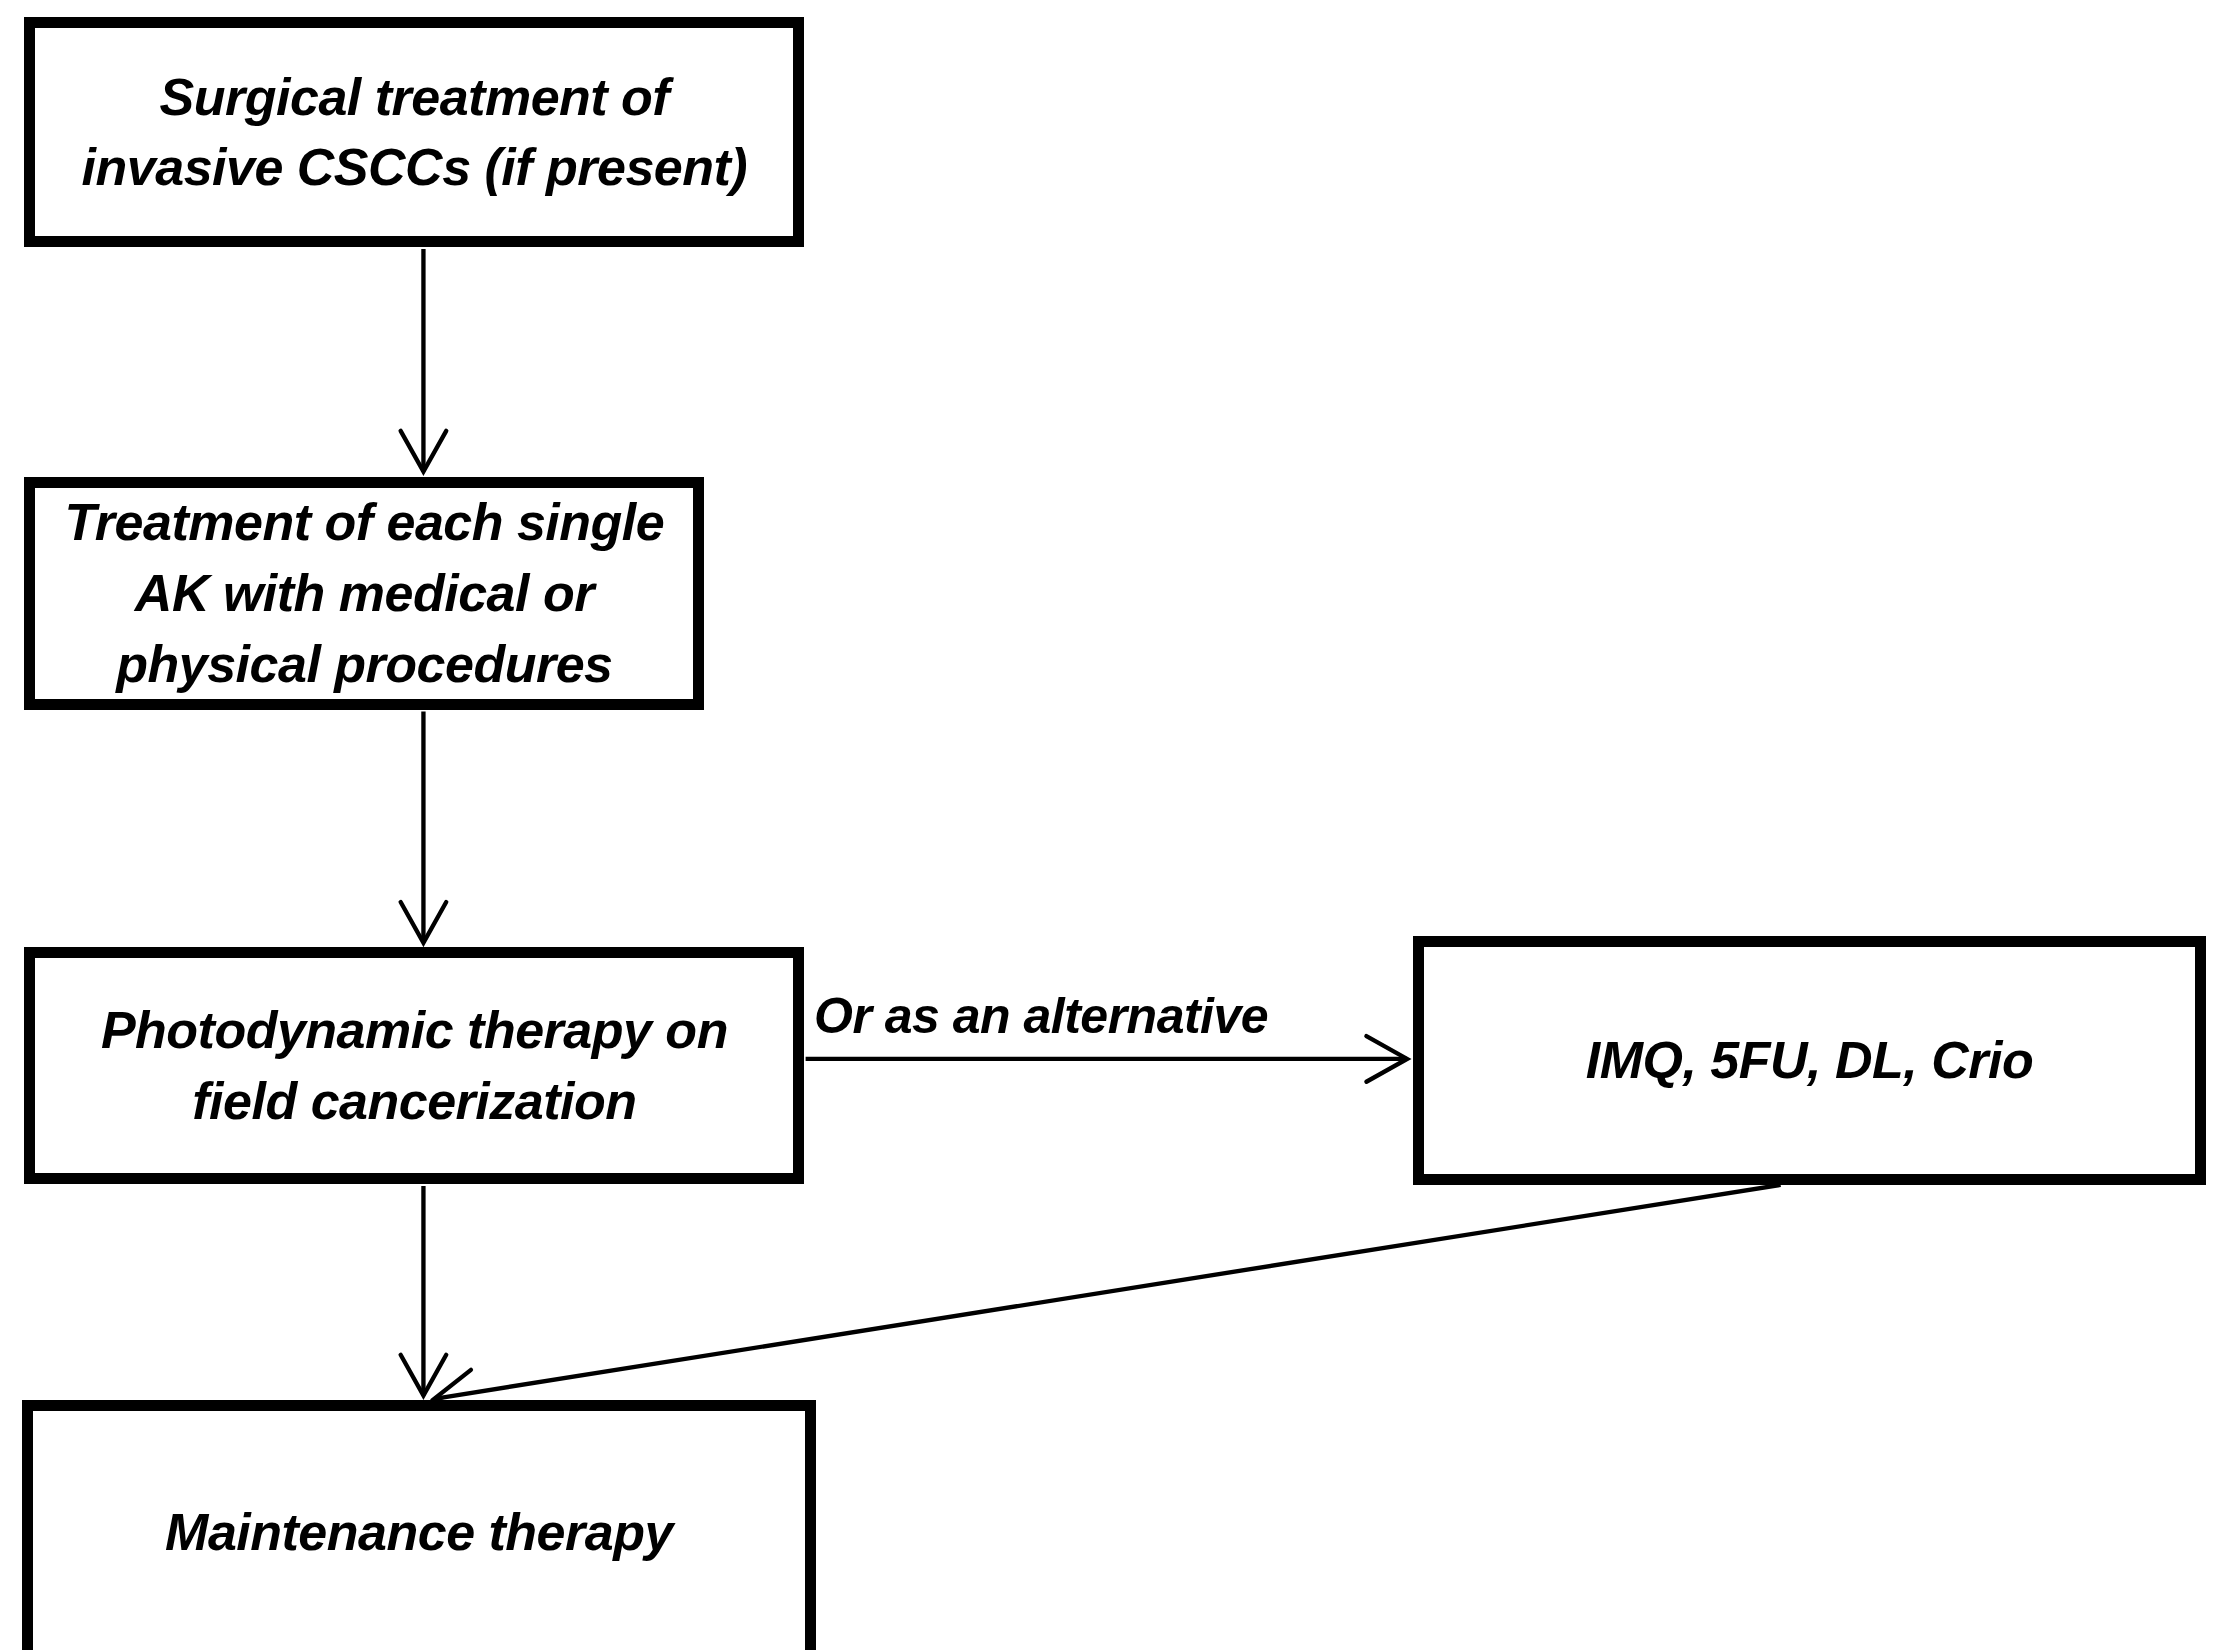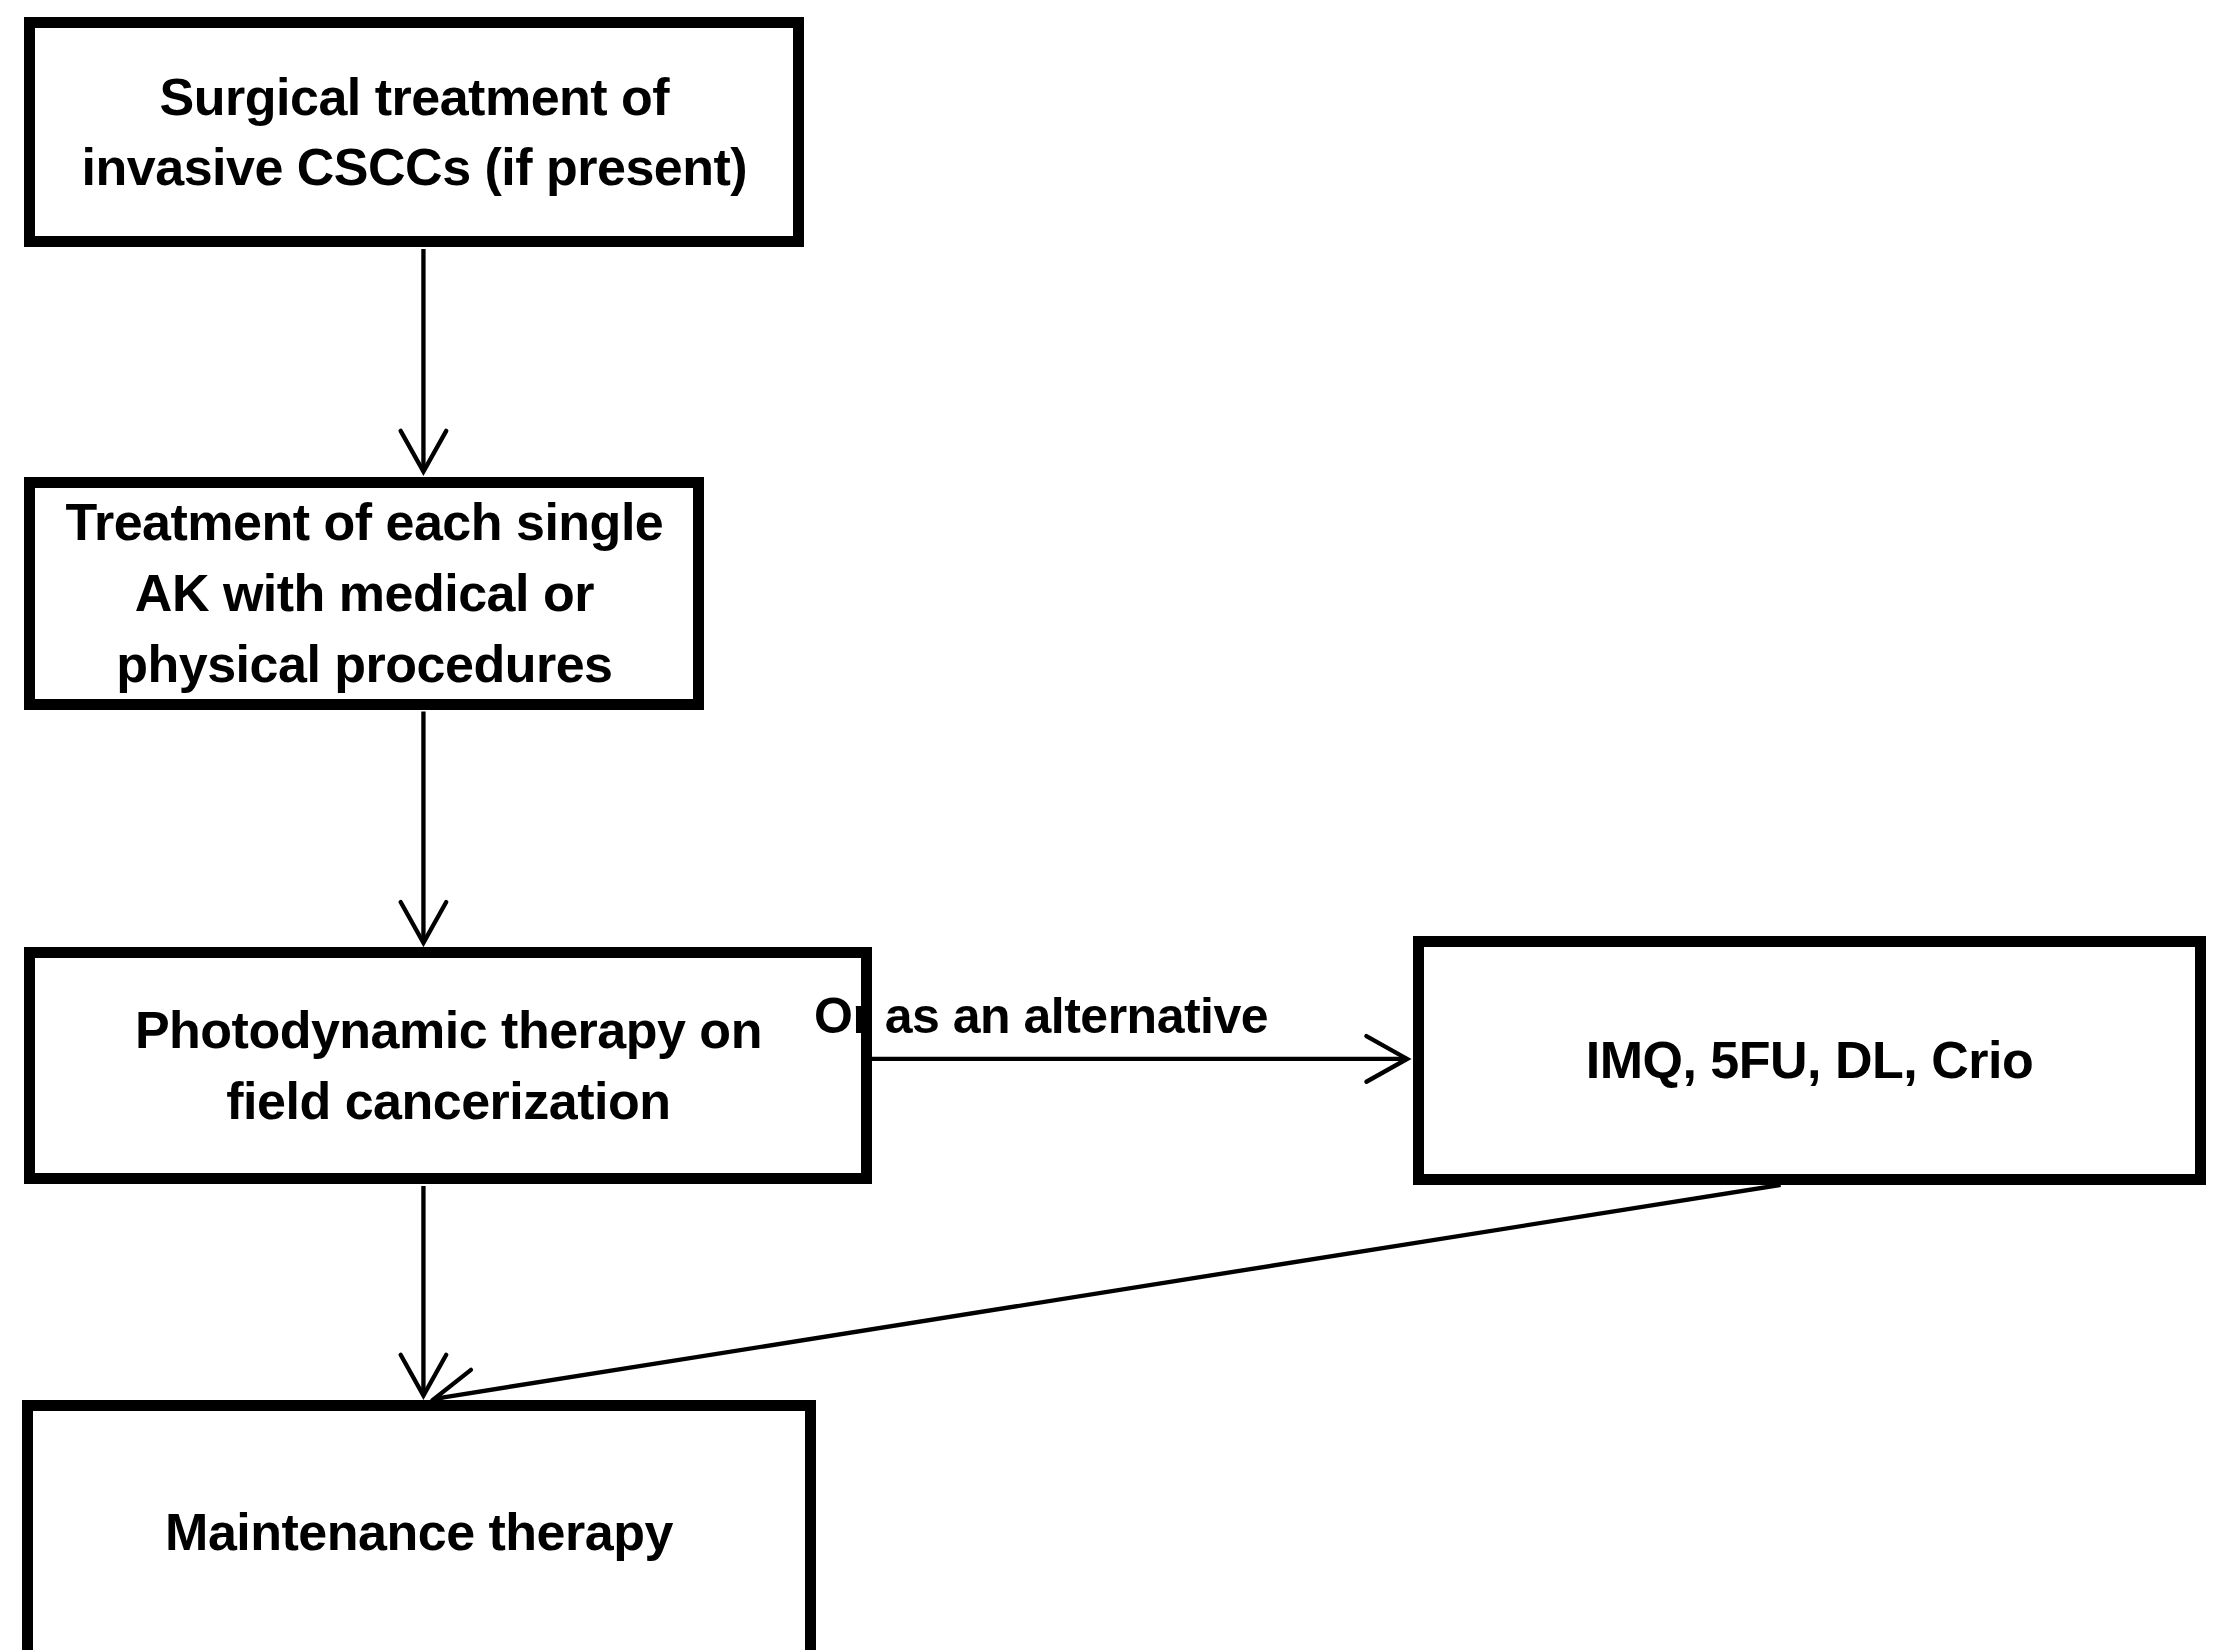--- a/index.html
+++ b/index.html
@@ -8,20 +8,21 @@
     background: #ffffff;
   }
   .stage {
     position: relative;
     width: 2216px;
     height: 1651px;
     background: #ffffff;
     font-family: "Liberation Sans", sans-serif;
     color: #000000;
     overflow: hidden;
+    font-style: italic;
   }
   .edges-svg {
     position: absolute;
     left: 0;
     top: 0;
     width: 2216px;
     height: 1651px;
   }
   .edges-svg line {
     stroke: #000000;
@@ -52,21 +53,21 @@
     width: 597px;
     font-weight: bold;
     font-size: 50px;
     line-height: 1.1;
     white-space: pre;
     letter-spacing: -0.5px;
   }
   
   #node-surgical     { left: 24.4px;   top: 17.4px;   width: 780px; height: 230px; }
   #node-single-ak    { left: 24.4px;   top: 477px;  width: 680px; height: 233px; }
-  #node-pdt          { left: 24.4px;   top: 947px; width: 848px; height: 237px; }
+  #node-pdt          { left: 24.4px;   top: 947px; width: 780px; height: 237px; }
   #node-alternatives { left: 1413px; top: 936px; width: 793px; height: 249px; }
   #node-maintenance  { left: 22px;   top: 1400px; width: 794px; height: 265px; }
 </style>
 </head>
 <body>
 
 <div class="stage">
 
   <svg class="edges-svg" viewBox="0 0 4082 3040" xmlns="http://www.w3.org/2000/svg">
     <defs>

